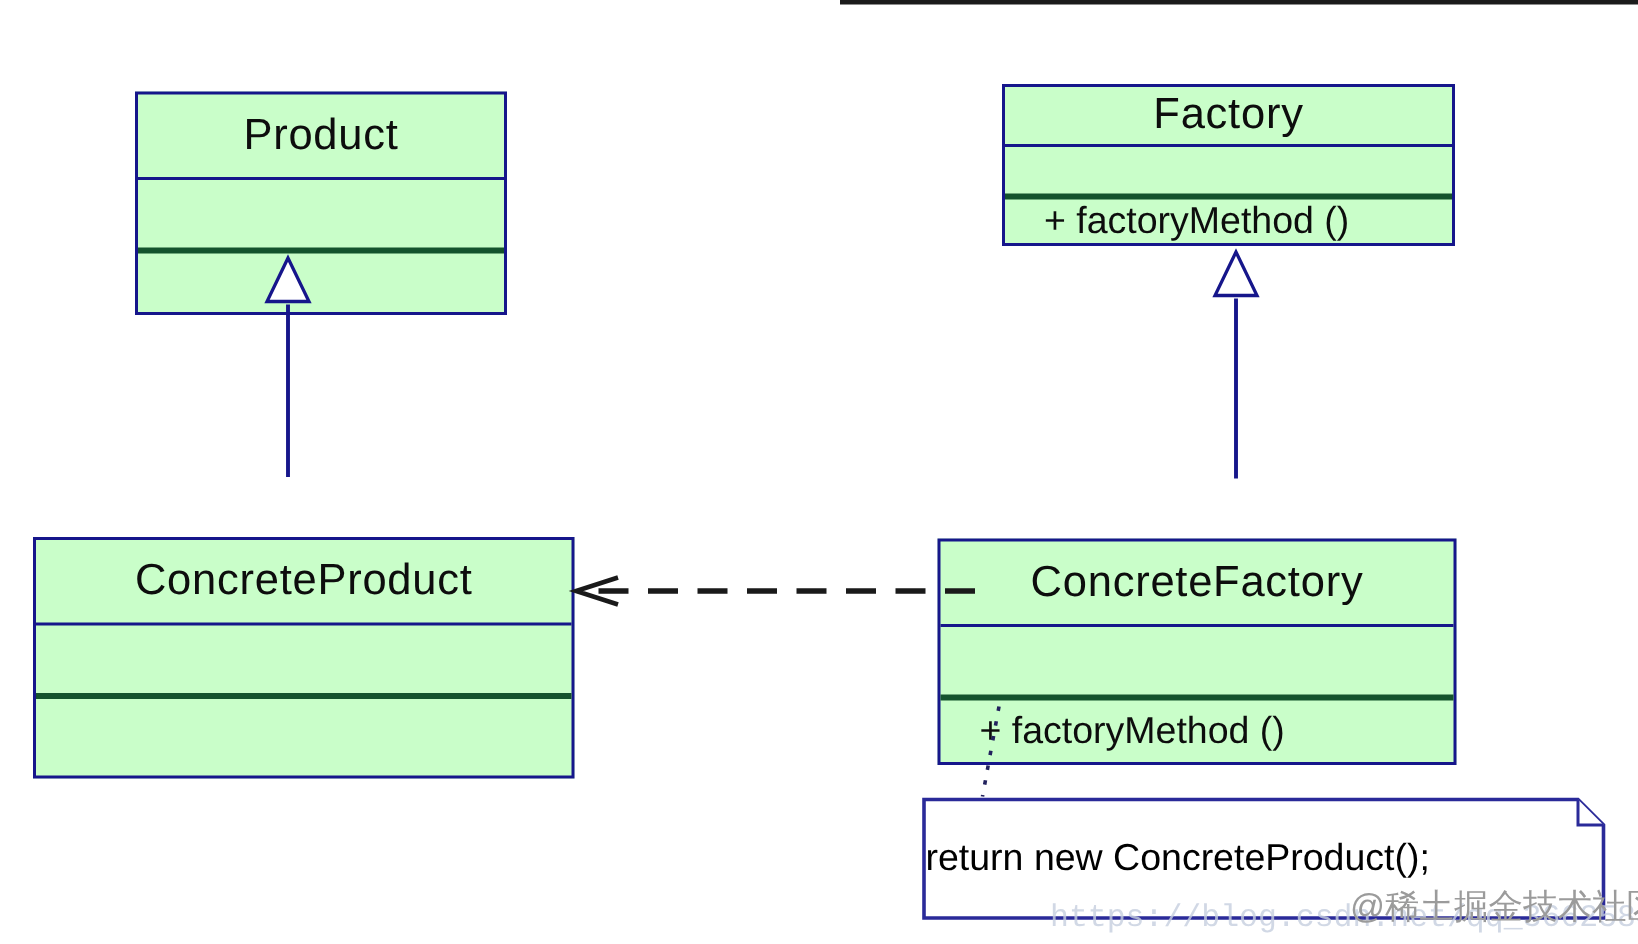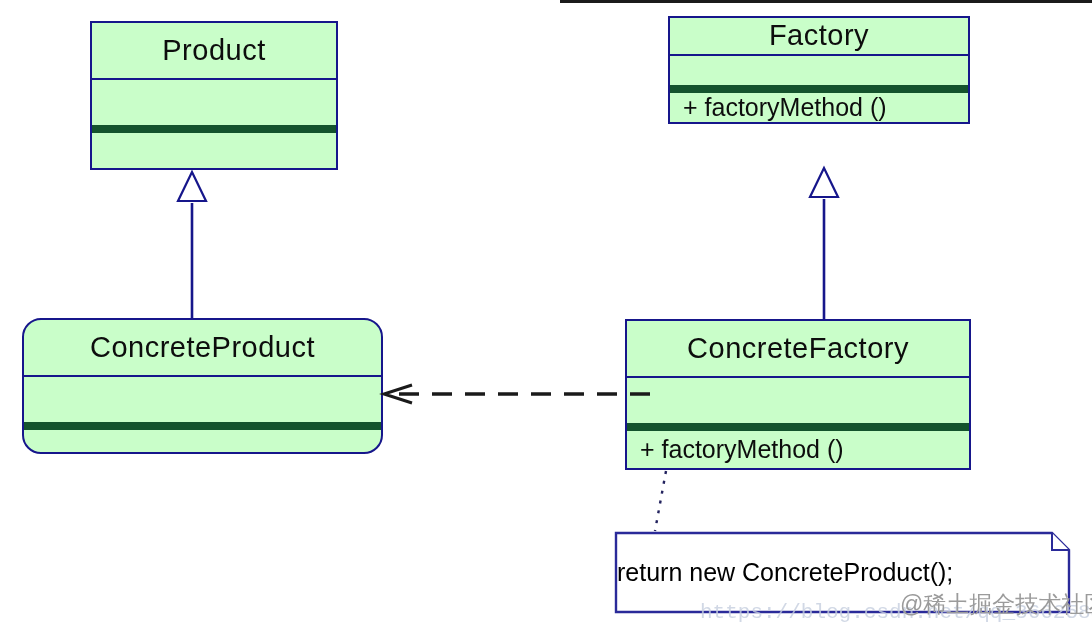--- a/index.html
+++ b/index.html
@@ -3,32 +3,32 @@
 <meta charset="utf-8">
 <style>
   html,body{margin:0;padding:0;background:#ffffff;}
   #canvas{
     position:relative;width:1092px;height:629px;background:#ffffff;overflow:hidden;
     font-family:"Liberation Sans",sans-serif;
   }
   .topline{position:absolute;left:560px;top:0;width:532px;height:3px;background:#1b1b1b;}
   .uml-class{
     position:absolute;box-sizing:border-box;background:#c9fec9;
-    border:2px solid #16168b;display:flex;flex-direction:column;
+    border:2px solid #16168b;display:flex;flex-direction:column;margin-top:40px;
   }
   .uml-title{
     height:55px;display:flex;align-items:center;justify-content:center;
     font-size:29px;color:#0d0d0d;letter-spacing:0.5px;
   }
   .uml-attrs{
     height:45px;border-top:2px solid #16168b;
   }
   .uml-methods{
-    flex:1;border-top:8px solid #14532d;display:flex;align-items:center;
-    font-size:25px;color:#0d0d0d;padding-left:13px;white-space:pre;
+    flex:1;border-top:4px solid #14532d;display:flex;align-items:center;
+    font-size:25px;color:#0d0d0d;padding-left:26px;white-space:pre;
   }
   svg.overlay{position:absolute;left:0;top:0;pointer-events:none;}
   .note-text{
     position:absolute;left:617px;top:551px;width:438px;height:42px;line-height:42px;
     text-align:left;font-size:25px;color:#000000;white-space:nowrap;
   }
   .wm-big{
     position:absolute;left:586px;top:565px;font-family:"DejaVu Sans Mono",monospace;
     font-size:31px;color:#c7c7c7;opacity:0.85;letter-spacing:1px;white-space:nowrap;
   }
@@ -52,21 +52,21 @@
     <div class="uml-attrs"></div>
     <div class="uml-methods"></div>
   </div>
 
   <div class="uml-class" style="left:668px;top:16px;width:302px;height:108px;">
     <div class="uml-title">Factory</div>
     <div class="uml-attrs"></div>
     <div class="uml-methods">+ factoryMethod ()</div>
   </div>
 
-  <div class="uml-class" style="left:22px;top:318px;width:361px;height:136px;border-radius:19px;">
+  <div class="uml-class" style="left:22px;top:318px;width:361px;height:161px;">
     <div class="uml-title">ConcreteProduct</div>
     <div class="uml-attrs"></div>
     <div class="uml-methods"></div>
   </div>
 
   <div class="uml-class" style="left:625px;top:319px;width:346px;height:151px;">
     <div class="uml-title">ConcreteFactory</div>
     <div class="uml-attrs"></div>
     <div class="uml-methods">+ factoryMethod ()</div>
   </div>

